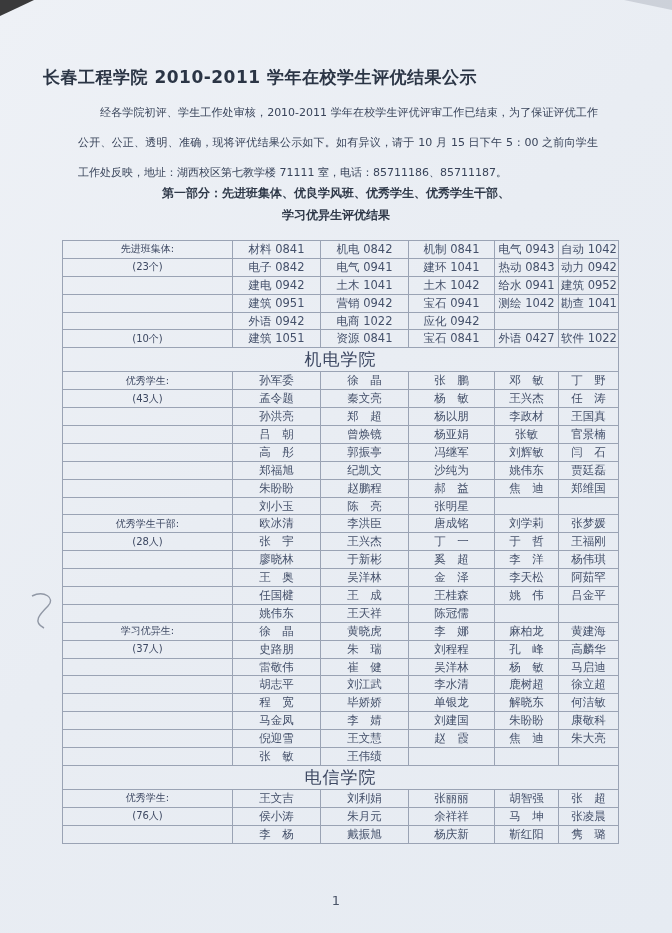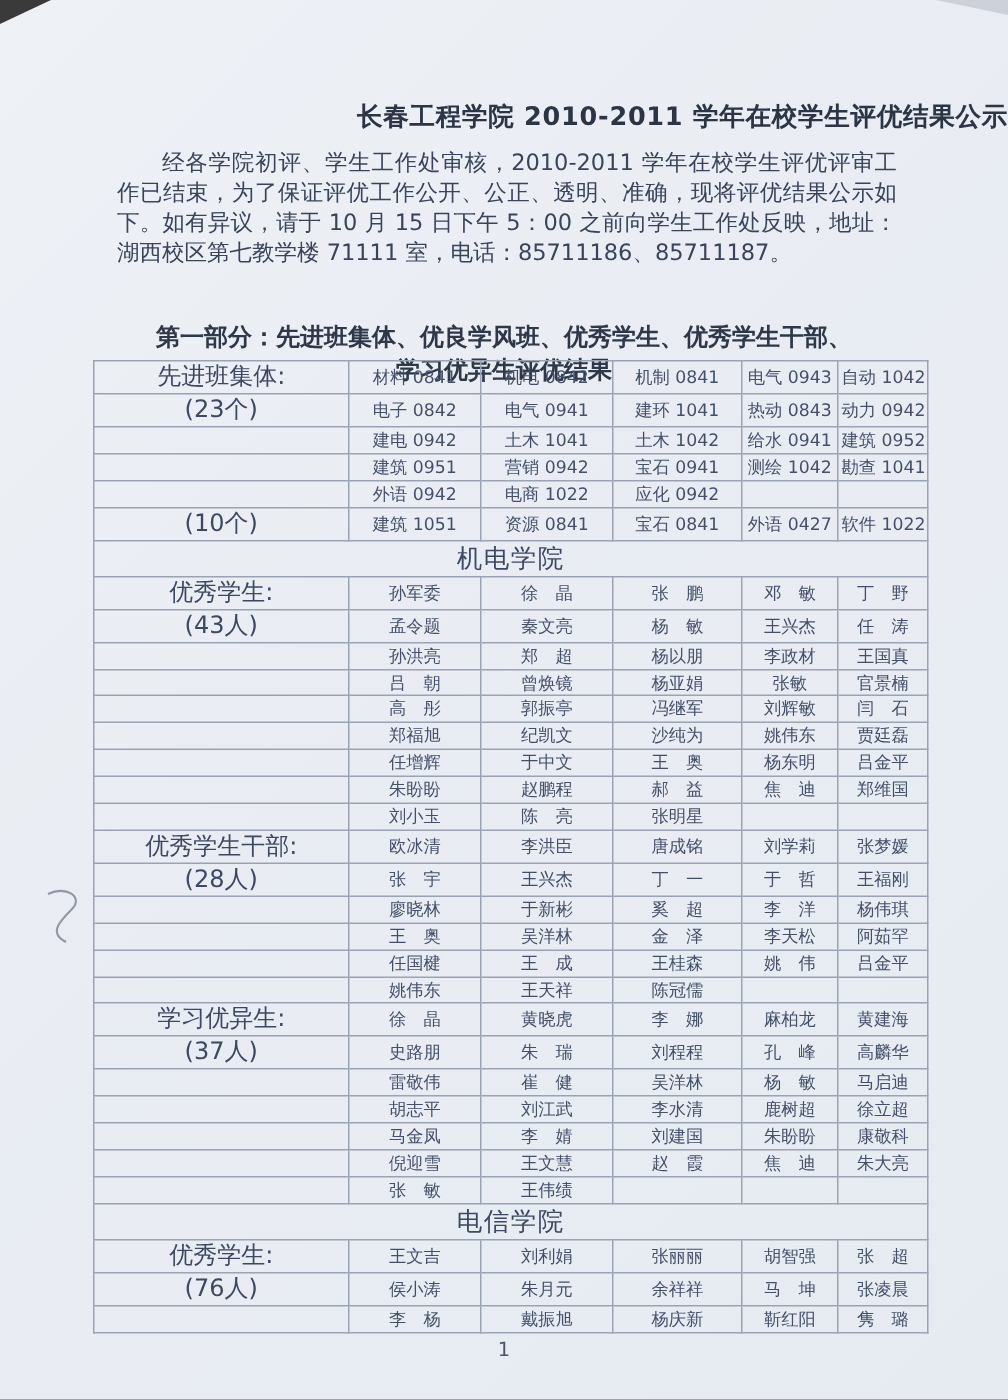--- a/index.html
+++ b/index.html
@@ -22,53 +22,53 @@
   .corner-mark-tr{
     position:absolute;right:0;top:0;width:60px;height:10px;
     background:#b9bec8;
     clip-path:polygon(20% 0,100% 0,100% 100%);
     opacity:.6;
   }
   .pen-mark{position:absolute;left:30px;top:588px;}
 
   .title{
     position:absolute;left:0;right:0;top:66px;
-    text-align:right;
+    text-align:left;
     font-size:17px;font-weight:bold;
-    letter-spacing:.5px;color:#2b3545;
+    letter-spacing:.5px;color:#2b3545;padding-left:43px;
   }
   .intro{
     position:absolute;left:78px;right:74px;top:98px;
-    font-size:15px;line-height:20px;
+    font-size:11px;line-height:30px;
     text-align:justify;text-indent:2em;
     color:#39445a;
   }
   .section-heading{
-    position:absolute;left:0;right:0;top:214px;
-    text-align:center;font-weight:bold;font-size:16px;
+    position:absolute;left:0;right:0;top:182px;
+    text-align:center;font-weight:bold;font-size:12px;
     line-height:22px;color:#2e3848;
   }
   .results-table{
     position:absolute;left:62px;top:240px;
     width:556px;
     border-collapse:collapse;
     table-layout:fixed;
   }
   .results-table td{
     border:1px solid #9aa3b4;
     height:16.9px;
     padding:0 2px;
     font-size:11.5px;
     text-align:center;
     vertical-align:middle;
     color:#44506a;
     white-space:nowrap;
     overflow:hidden;
   }
-  .results-table td.label-cell{font-size:16px;color:#3d4862;margin-top:36px;}
+  .results-table td.label-cell{font-size:10px;color:#3d4862;margin-top:36px;}
   .results-table td.section-cell{font-size:17px;color:#3d4862;letter-spacing:1px;}
   .page-number{
     position:absolute;left:0;right:0;top:893px;
     text-align:center;font-size:13px;color:#4a5468;
   }
 </style>
 </head>
 <body>
 
 <div class="page">
@@ -195,28 +195,20 @@
         <tr>
           <td class="label-cell"></td>
           <td class="name-cell">郑福旭</td>
           <td class="name-cell">纪凯文</td>
           <td class="name-cell">沙纯为</td>
           <td class="name-cell">姚伟东</td>
           <td class="name-cell">贾廷磊</td>
         </tr>
         <tr>
           <td class="label-cell"></td>
-          <td class="name-cell">任增辉</td>
-          <td class="name-cell">于中文</td>
-          <td class="name-cell">王　奥</td>
-          <td class="name-cell">杨东明</td>
-          <td class="name-cell">吕金平</td>
-        </tr>
-        <tr>
-          <td class="label-cell"></td>
           <td class="name-cell">朱盼盼</td>
           <td class="name-cell">赵鹏程</td>
           <td class="name-cell">郝　益</td>
           <td class="name-cell">焦　迪</td>
           <td class="name-cell">郑维国</td>
         </tr>
         <tr>
           <td class="label-cell"></td>
           <td class="name-cell">刘小玉</td>
           <td class="name-cell">陈　亮</td>
@@ -299,20 +291,28 @@
         <tr>
           <td class="label-cell"></td>
           <td class="name-cell">胡志平</td>
           <td class="name-cell">刘江武</td>
           <td class="name-cell">李水清</td>
           <td class="name-cell">鹿树超</td>
           <td class="name-cell">徐立超</td>
         </tr>
         <tr>
           <td class="label-cell"></td>
+          <td class="name-cell">程　宽</td>
+          <td class="name-cell">毕娇娇</td>
+          <td class="name-cell">单银龙</td>
+          <td class="name-cell">解晓东</td>
+          <td class="name-cell">何洁敏</td>
+        </tr>
+        <tr>
+          <td class="label-cell"></td>
           <td class="name-cell">马金凤</td>
           <td class="name-cell">李　婧</td>
           <td class="name-cell">刘建国</td>
           <td class="name-cell">朱盼盼</td>
           <td class="name-cell">康敬科</td>
         </tr>
         <tr>
           <td class="label-cell"></td>
           <td class="name-cell">倪迎雪</td>
           <td class="name-cell">王文慧</td>

